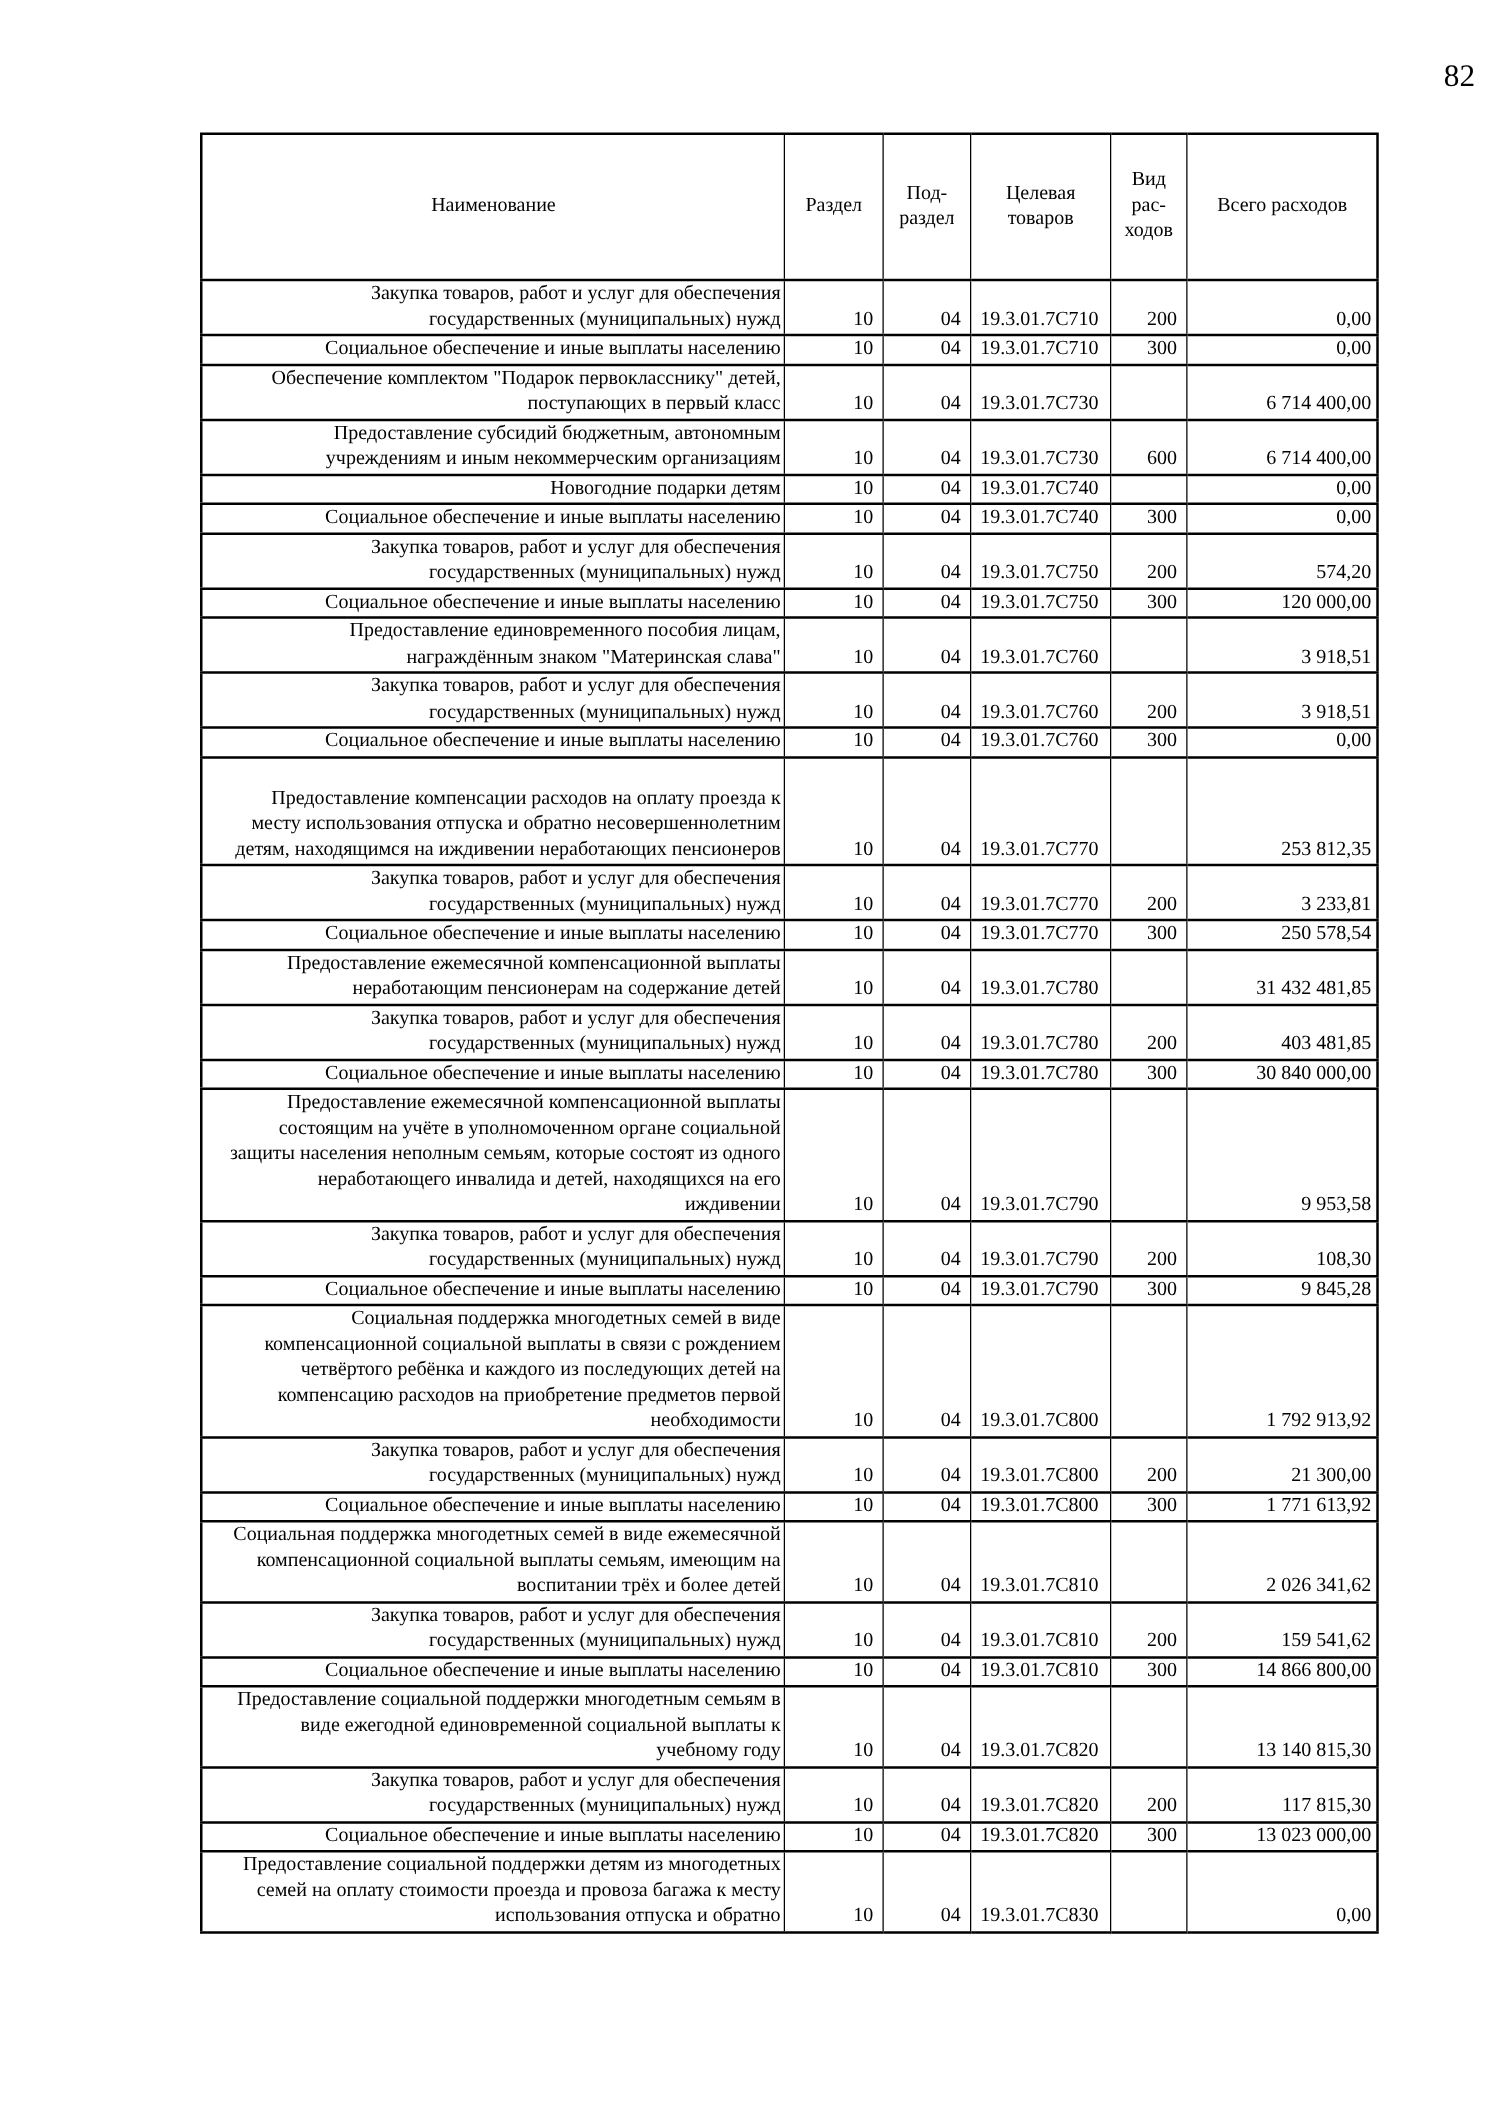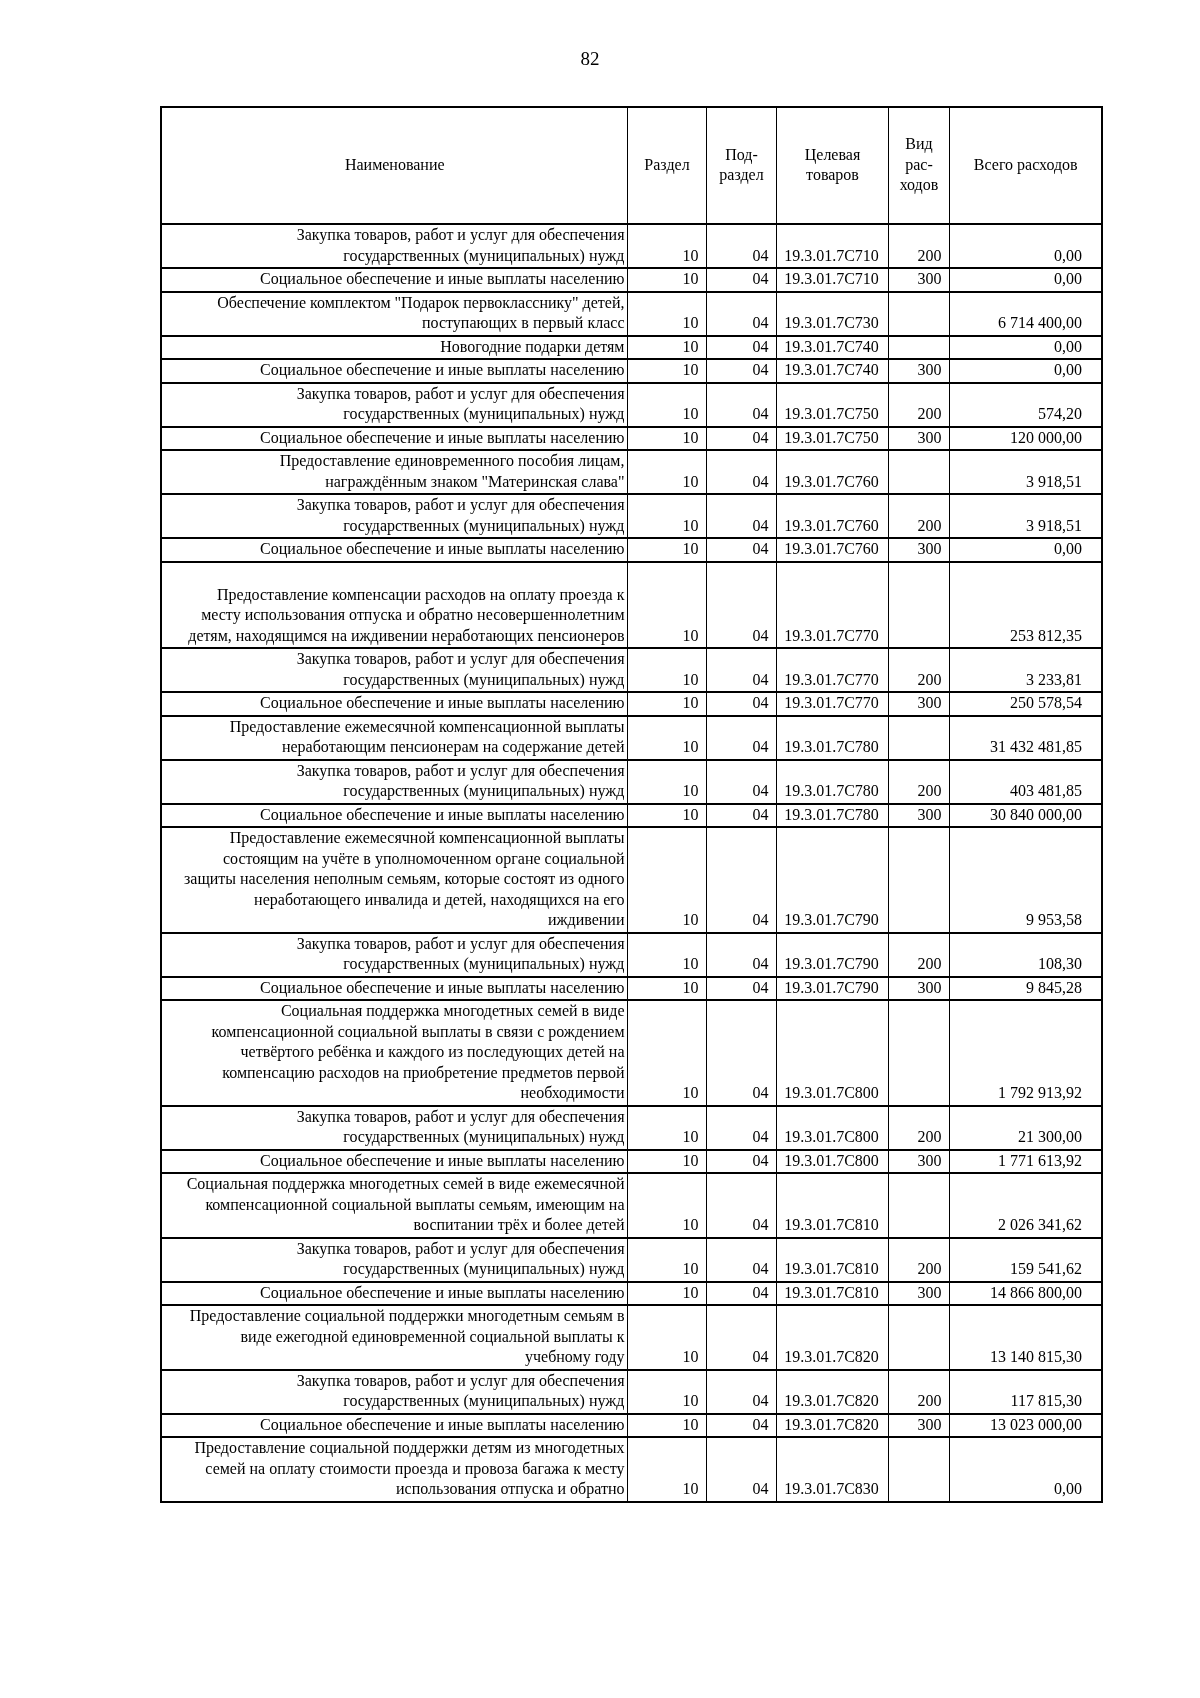--- a/index.html
+++ b/index.html
@@ -6,22 +6,22 @@
   body{
     width:1200px;height:1698px;
     background:#ffffff;
     font-family:"Liberation Serif","DejaVu Serif",serif;
     color:#000;
     position:relative;
   }
   .page-number{
     position:absolute;
     top:48px;left:0;width:1180px;
-    text-align:center;
-    font-size:19px;
+    text-align:right;
+    font-size:25px;
   }
   .budget-table{
     position:absolute;
     top:106px;left:160px;
     width:941px;
     border-collapse:collapse;
     table-layout:fixed;
     font-size:16px;
     line-height:20.5px;
   }
@@ -53,21 +53,21 @@
   }
   td.col-cs{
     text-align:center;
     vertical-align:bottom;
     padding-right:4px;
     margin-left:33px;
   }
   td.col-total{
     text-align:right;
     vertical-align:bottom;
-    padding-right:19px;
+    padding-right:4px;
   }
   tr.spacer td{padding-top:22px;}
 </style>
 </head>
 <body>
 
 <div class="page-number">82</div>
 
 <table class="budget-table">
   <colgroup>
@@ -113,20 +113,29 @@
       <tr>
         <td class="col-name">Обеспечение комплектом "Подарок первокласснику" детей,
 поступающих в первый класс</td>
         <td class="col-num">10</td>
         <td class="col-num">04</td>
         <td class="col-cs">19.3.01.7C730</td>
         <td class="col-num"></td>
         <td class="col-total">6 714 400,00</td>
       </tr>
       <tr>
+        <td class="col-name">Предоставление субсидий бюджетным, автономным
+учреждениям и иным некоммерческим организациям</td>
+        <td class="col-num">10</td>
+        <td class="col-num">04</td>
+        <td class="col-cs">19.3.01.7C730</td>
+        <td class="col-num">600</td>
+        <td class="col-total">6 714 400,00</td>
+      </tr>
+      <tr>
         <td class="col-name">Новогодние подарки детям</td>
         <td class="col-num">10</td>
         <td class="col-num">04</td>
         <td class="col-cs">19.3.01.7C740</td>
         <td class="col-num"></td>
         <td class="col-total">0,00</td>
       </tr>
       <tr>
         <td class="col-name">Социальное обеспечение и иные выплаты населению</td>
         <td class="col-num">10</td>

